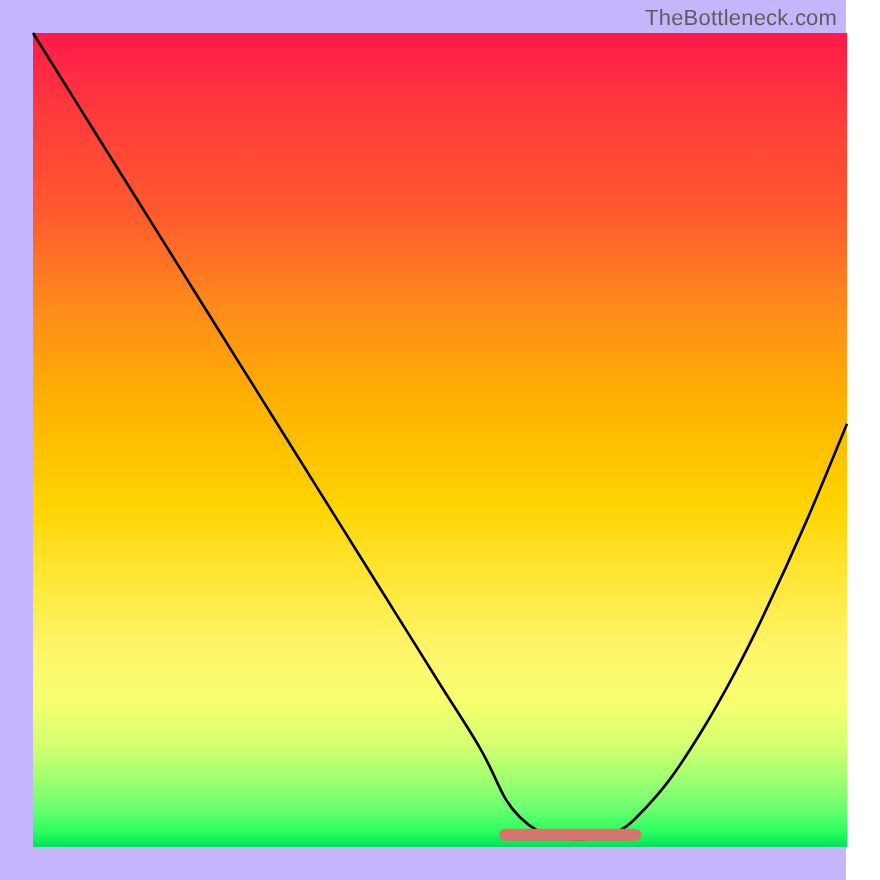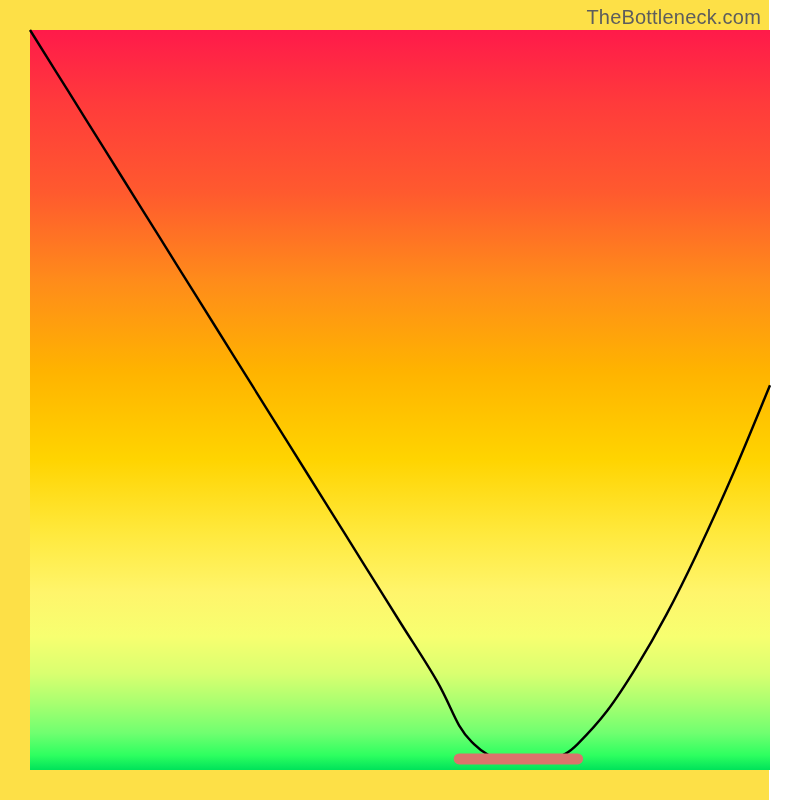--- a/index.html
+++ b/index.html
@@ -1,21 +1,21 @@
 <!DOCTYPE html>
 <html><head>
 <meta charset="utf-8">
 <style>
   * { margin: 0; padding: 0; box-sizing: border-box; }
   html, body { width: 800px; height: 800px; overflow: hidden; }
   .chart-container {
     width: 769px;
     height: 800px;
     position: relative;
-    background: #fde047;
+    background: #c4b5fd;
   }
   .plot-area {
     position: absolute;
     left: 30px;
     top: 30px;
     width: 740px;
     height: 740px;
     background: linear-gradient(to bottom,
       #ff1a4a 0%,
       #ff3b3b 10%,

